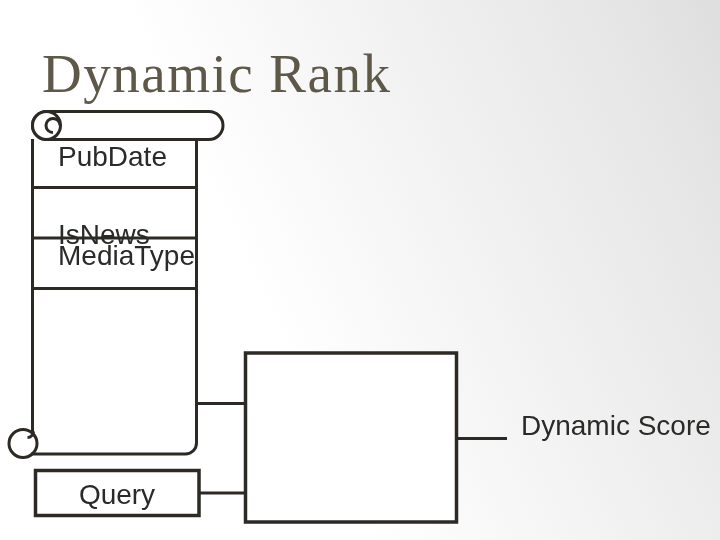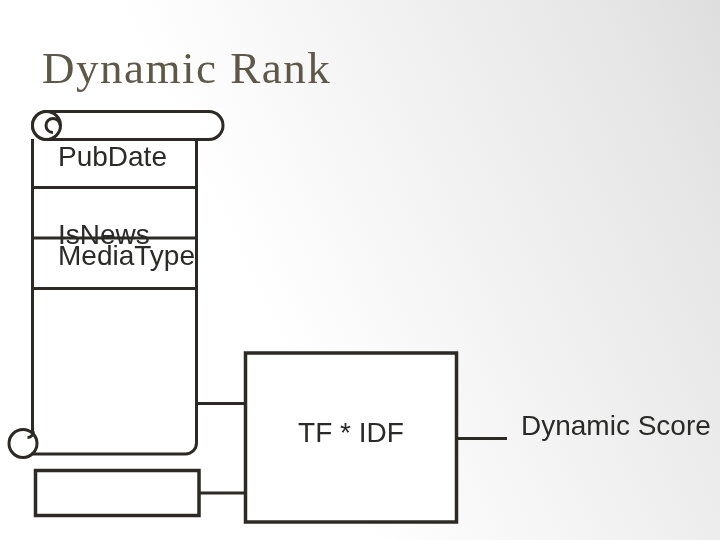--- a/index.html
+++ b/index.html
@@ -9,21 +9,21 @@
     height: 540px;
     overflow: hidden;
     background: linear-gradient(65deg, #ffffff 38%, #f4f4f4 60%, #e6e6e6 88%, #dedede 100%);
     font-family: "Liberation Sans", "DejaVu Sans", sans-serif;
   }
   .title {
     position: absolute;
     left: 42px;
     top: 41px;
     font-family: "Liberation Serif", "DejaVu Serif", serif;
-    font-size: 45px;
+    font-size: 55px;
     line-height: 1.2;
     letter-spacing: 1.5px;
     color: #5e5849;
     white-space: nowrap;
   }
   .diagram {
     position: absolute;
     left: 0; top: 0;
   }
   .lbl {
@@ -80,18 +80,18 @@
     </g>
   </svg>
 
   <div class="lbl" id="lbl-pubdate">PubDate</div>
 
   <div class="lbl" id="lbl-isnews">IsNews</div>
 
   <div class="lbl" id="lbl-mediatype">MediaType</div>
 
 
+  <div class="lbl centered" id="lbl-query">Query</div>
 
-  <div class="lbl centered" id="lbl-tfidf">TF * IDF</div>
 
   <div class="lbl" id="lbl-score">Dynamic Score</div>
 
 </div>
 
 </body></html>

